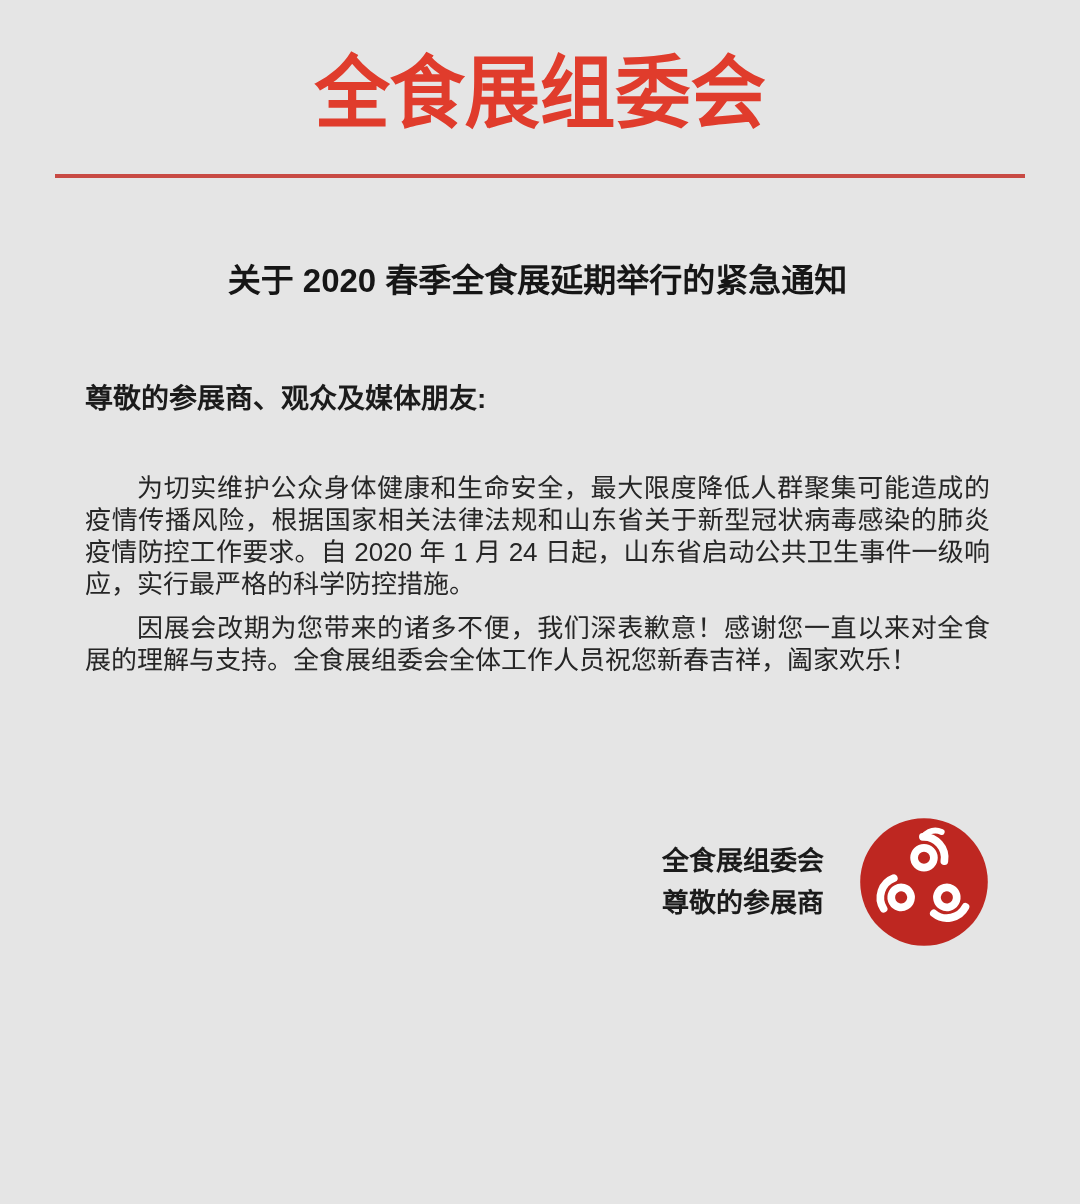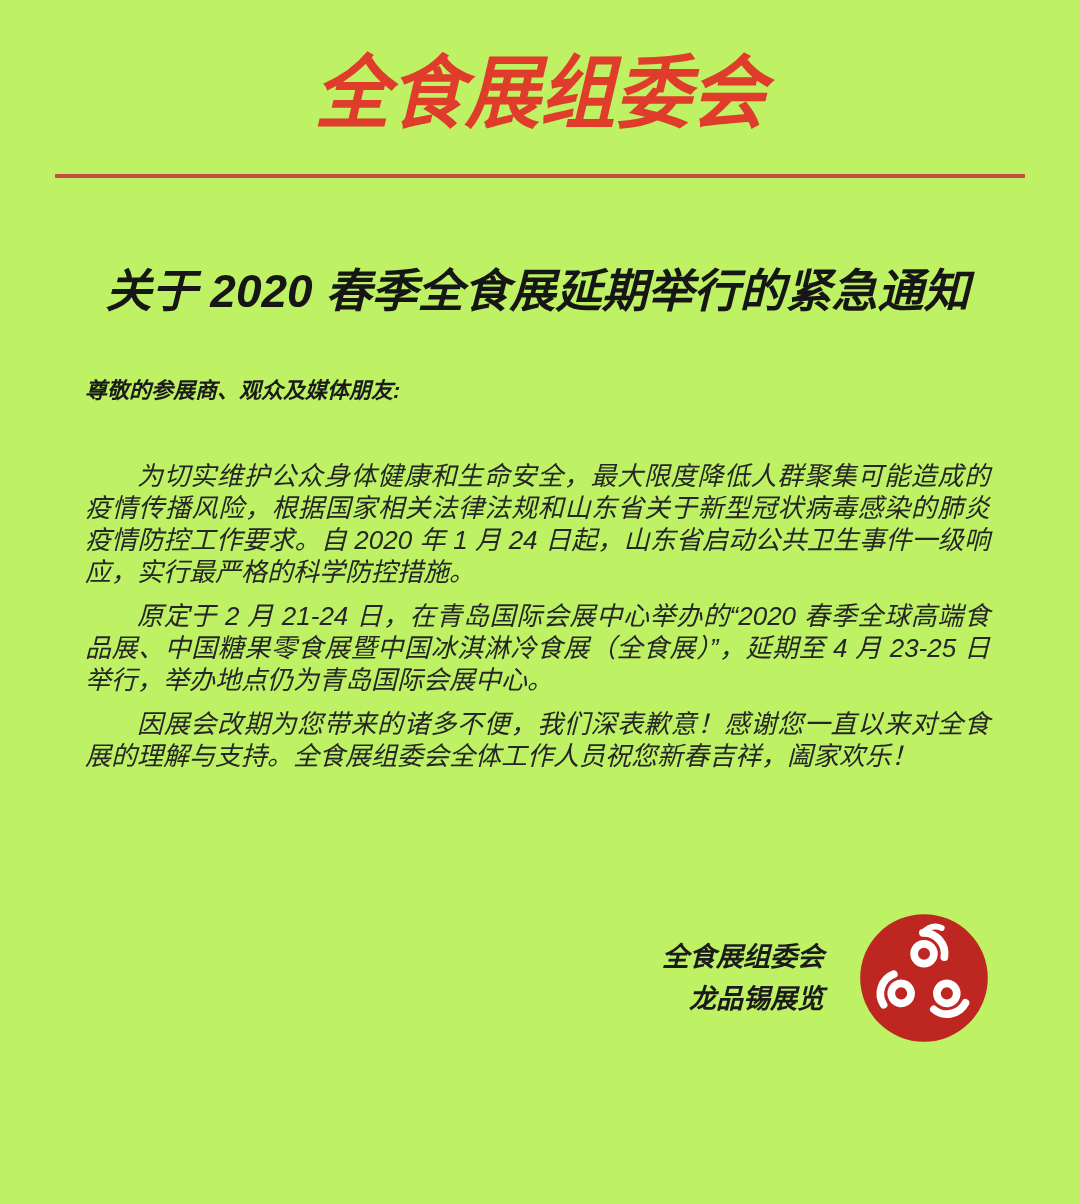--- a/index.html
+++ b/index.html
@@ -5,26 +5,25 @@
   html, body {
     margin: 0;
     padding: 0;
     background: #fcfcfc;
     font-family: "Liberation Sans", "DejaVu Sans", sans-serif;
   }
   .page {
     position: relative;
     width: 1080px;
     height: 1204px;
-    background: #bef264;
+    background: #e5e5e5;
     overflow: hidden;
     color: #1f1f1f;
     box-sizing: border-box;
     padding: 0 55px;
-    font-style: italic;
   }
   .org-title {
     margin-top: 50px;
     text-align: center;
     font-size: 80px;
     font-weight: bold;
     color: #E03C2C;
     letter-spacing: 0px;
     line-height: 1.1;
     transform: scaleX(0.94);
@@ -34,27 +33,27 @@
     background: #C84A44;
     margin-top: 36px;
     border: none;
   }
   .content {
     padding: 0 35px 0 30px;
   }
   .notice-title {
     margin: 76px 0 0 0;
     text-align: center;
-    font-size: 46px;
+    font-size: 33px;
     font-weight: bold;
     color: #161616;
   }
   .salutation {
-    margin-top: 52px;
-    font-size: 22px;
+    margin-top: 74px;
+    font-size: 28px;
     font-weight: bold;
     color: #1b1b1b;
   }
   .body-text {
     margin-top: 56px;
   }
   .body-text p {
     margin: 9px 0 12px 0;
     font-size: 26px;
     line-height: 32px;
@@ -101,29 +100,28 @@
   <div class="header-divider"></div>
 
   <div class="content">
 
     <h1 class="notice-title">关于 2020 春季全食展延期举行的紧急通知</h1>
 
     <div class="salutation">尊敬的参展商、观众及媒体朋友:</div>
 
     <div class="body-text">
       <p>为切实维护公众身体健康和生命安全，最大限度降低人群聚集可能造成的疫情传播风险，根据国家相关法律法规和山东省关于新型冠状病毒感染的肺炎疫情防控工作要求。自 2020 年 1 月 24 日起，山东省启动公共卫生事件一级响应，实行最严格的科学防控措施。</p>
-      <p>原定于 2 月 21-24 日，在青岛国际会展中心举办的“2020 春季全球高端食品展、中国糖果零食展暨中国冰淇淋冷食展（全食展）”，延期至 4 月 23-25 日举行，举办地点仍为青岛国际会展中心。</p>
       <p>因展会改期为您带来的诸多不便，我们深表歉意！感谢您一直以来对全食展的理解与支持。全食展组委会全体工作人员祝您新春吉祥，阖家欢乐！</p>
     </div>
 
 
     <div class="signature">
       <div class="signature-lines">
         <div class="sig-org">全食展组委会</div>
-        <div class="sig-company">龙品锡展览</div>
+        <div class="sig-company">尊敬的参展商</div>
       </div>
 
       <svg class="logo" viewBox="0 0 120 120" xmlns="http://www.w3.org/2000/svg" aria-hidden="true">
         <circle cx="60" cy="60" r="58" fill="#BE2721"></circle>
         <g fill="none" stroke="#ffffff" stroke-width="7">
           <g>
             <circle cx="60" cy="38" r="9"></circle>
             <path d="M 59 19 A 19 19 0 0 1 78.5 41" stroke-linecap="round"></path>
             <path d="M 59 19 Q 67 10.5 76 14.5" stroke-width="5.5" stroke-linecap="round"></path>
           </g>

